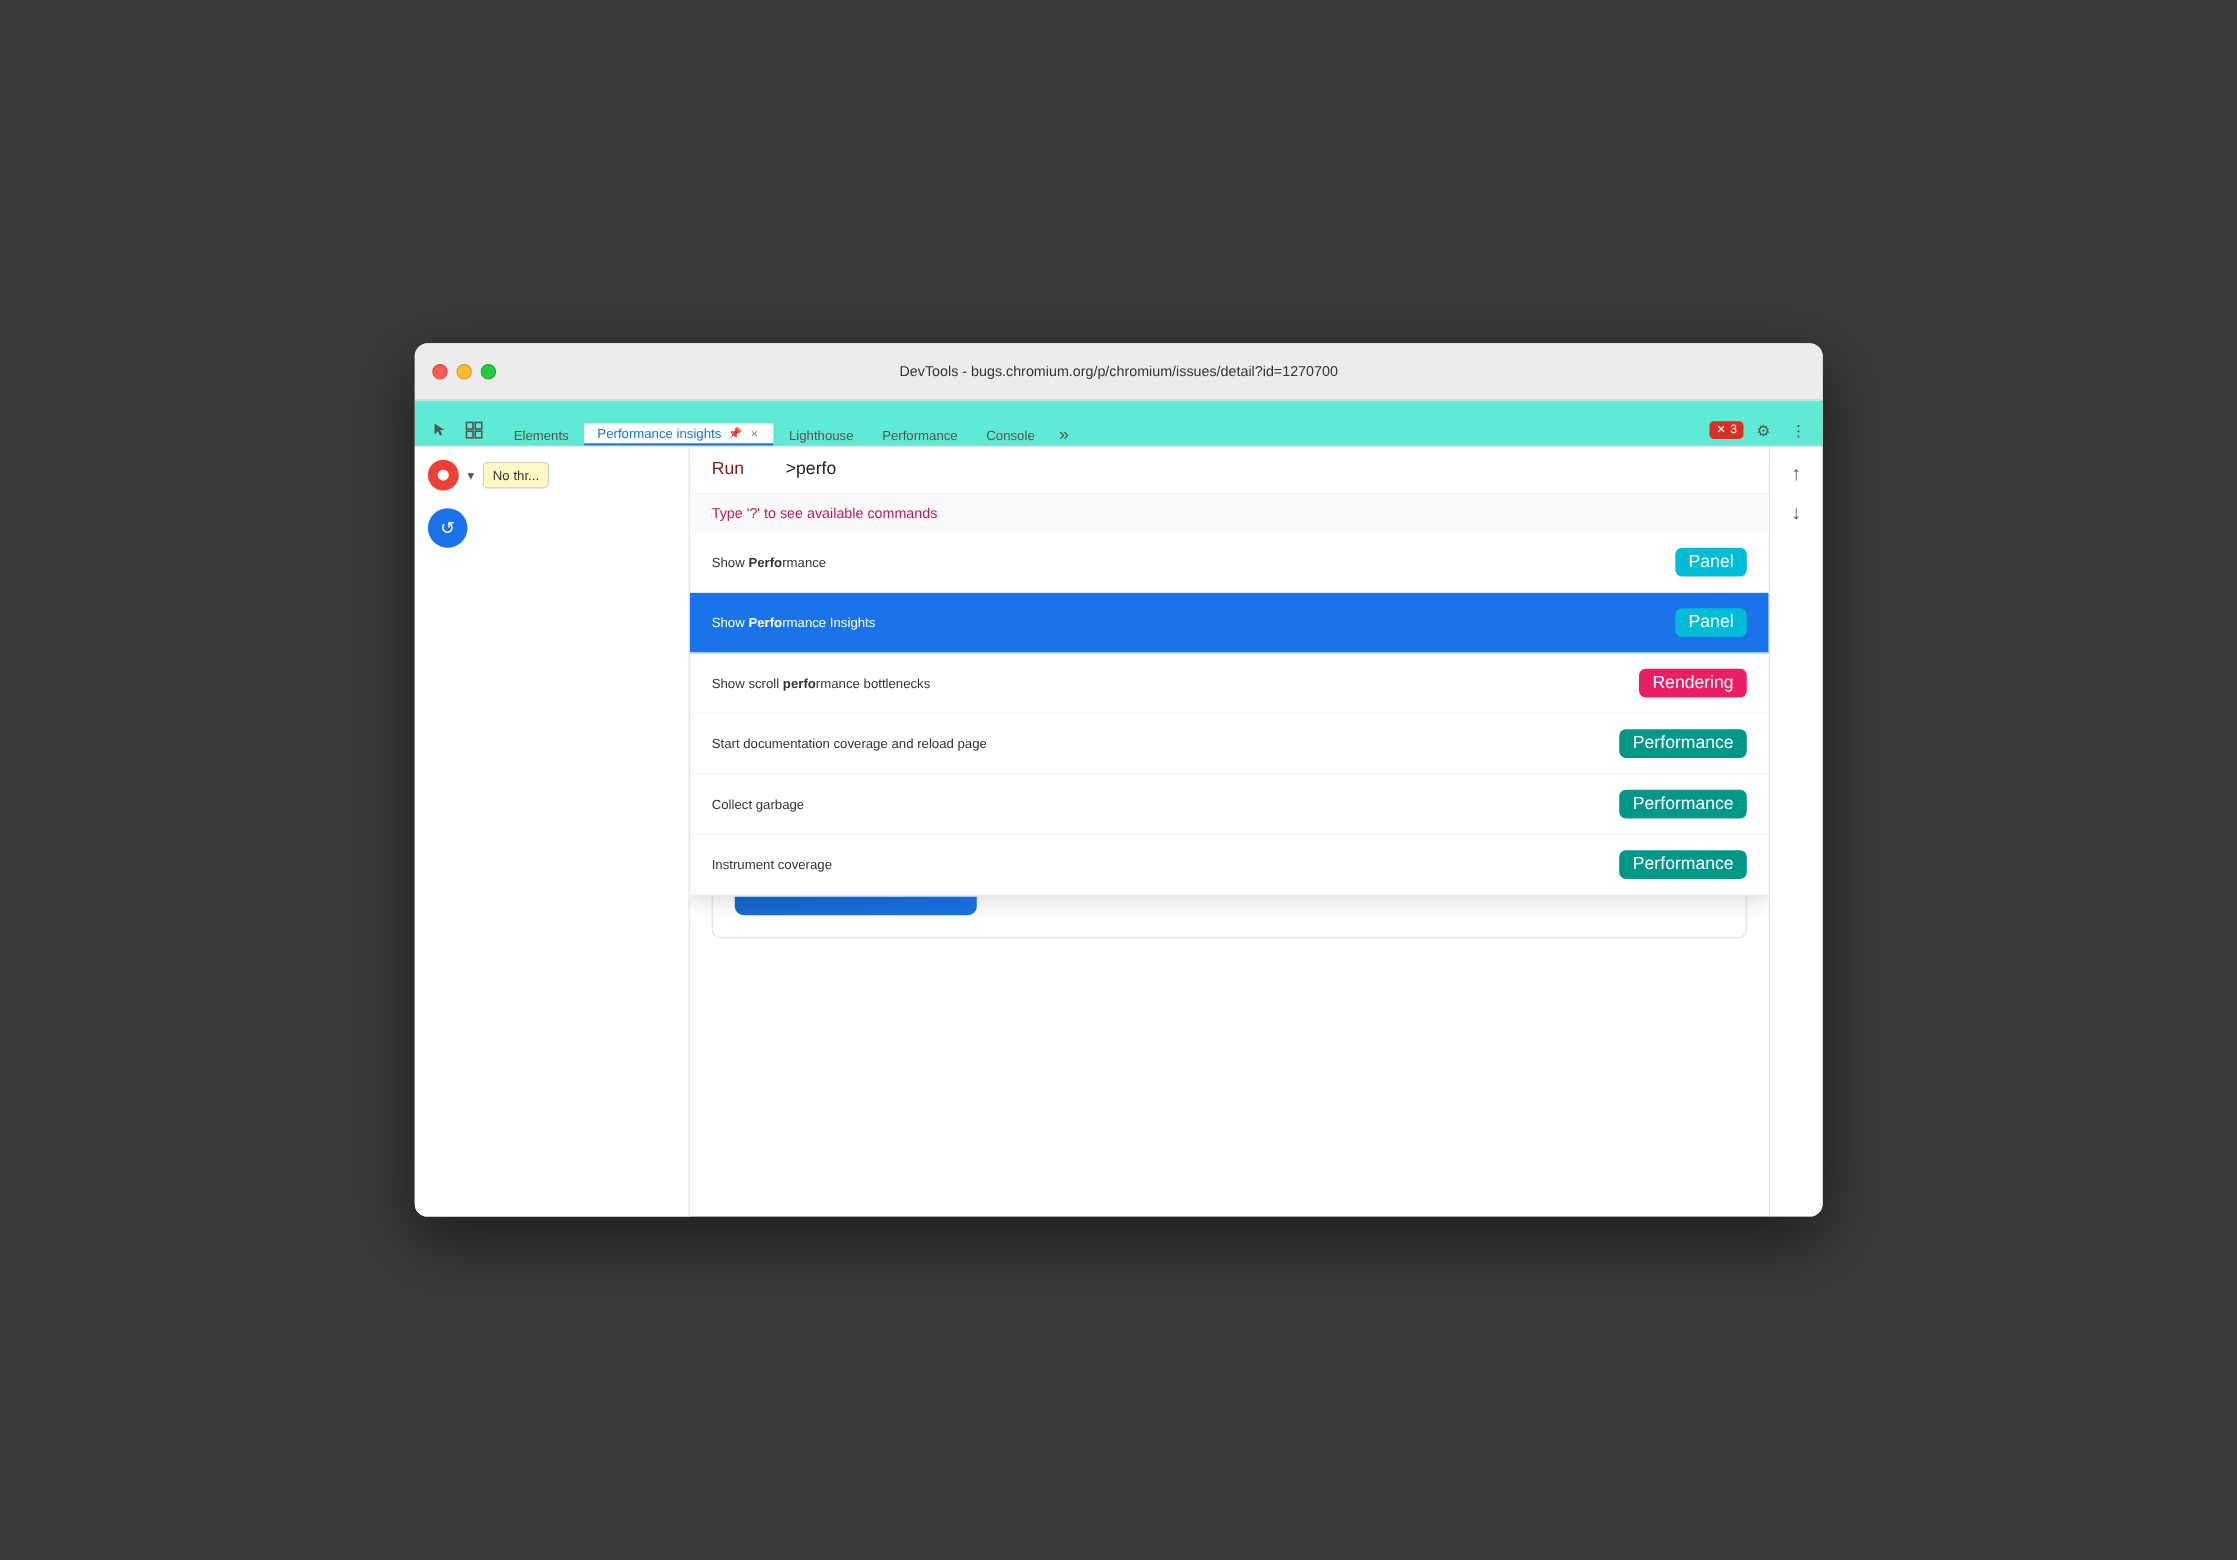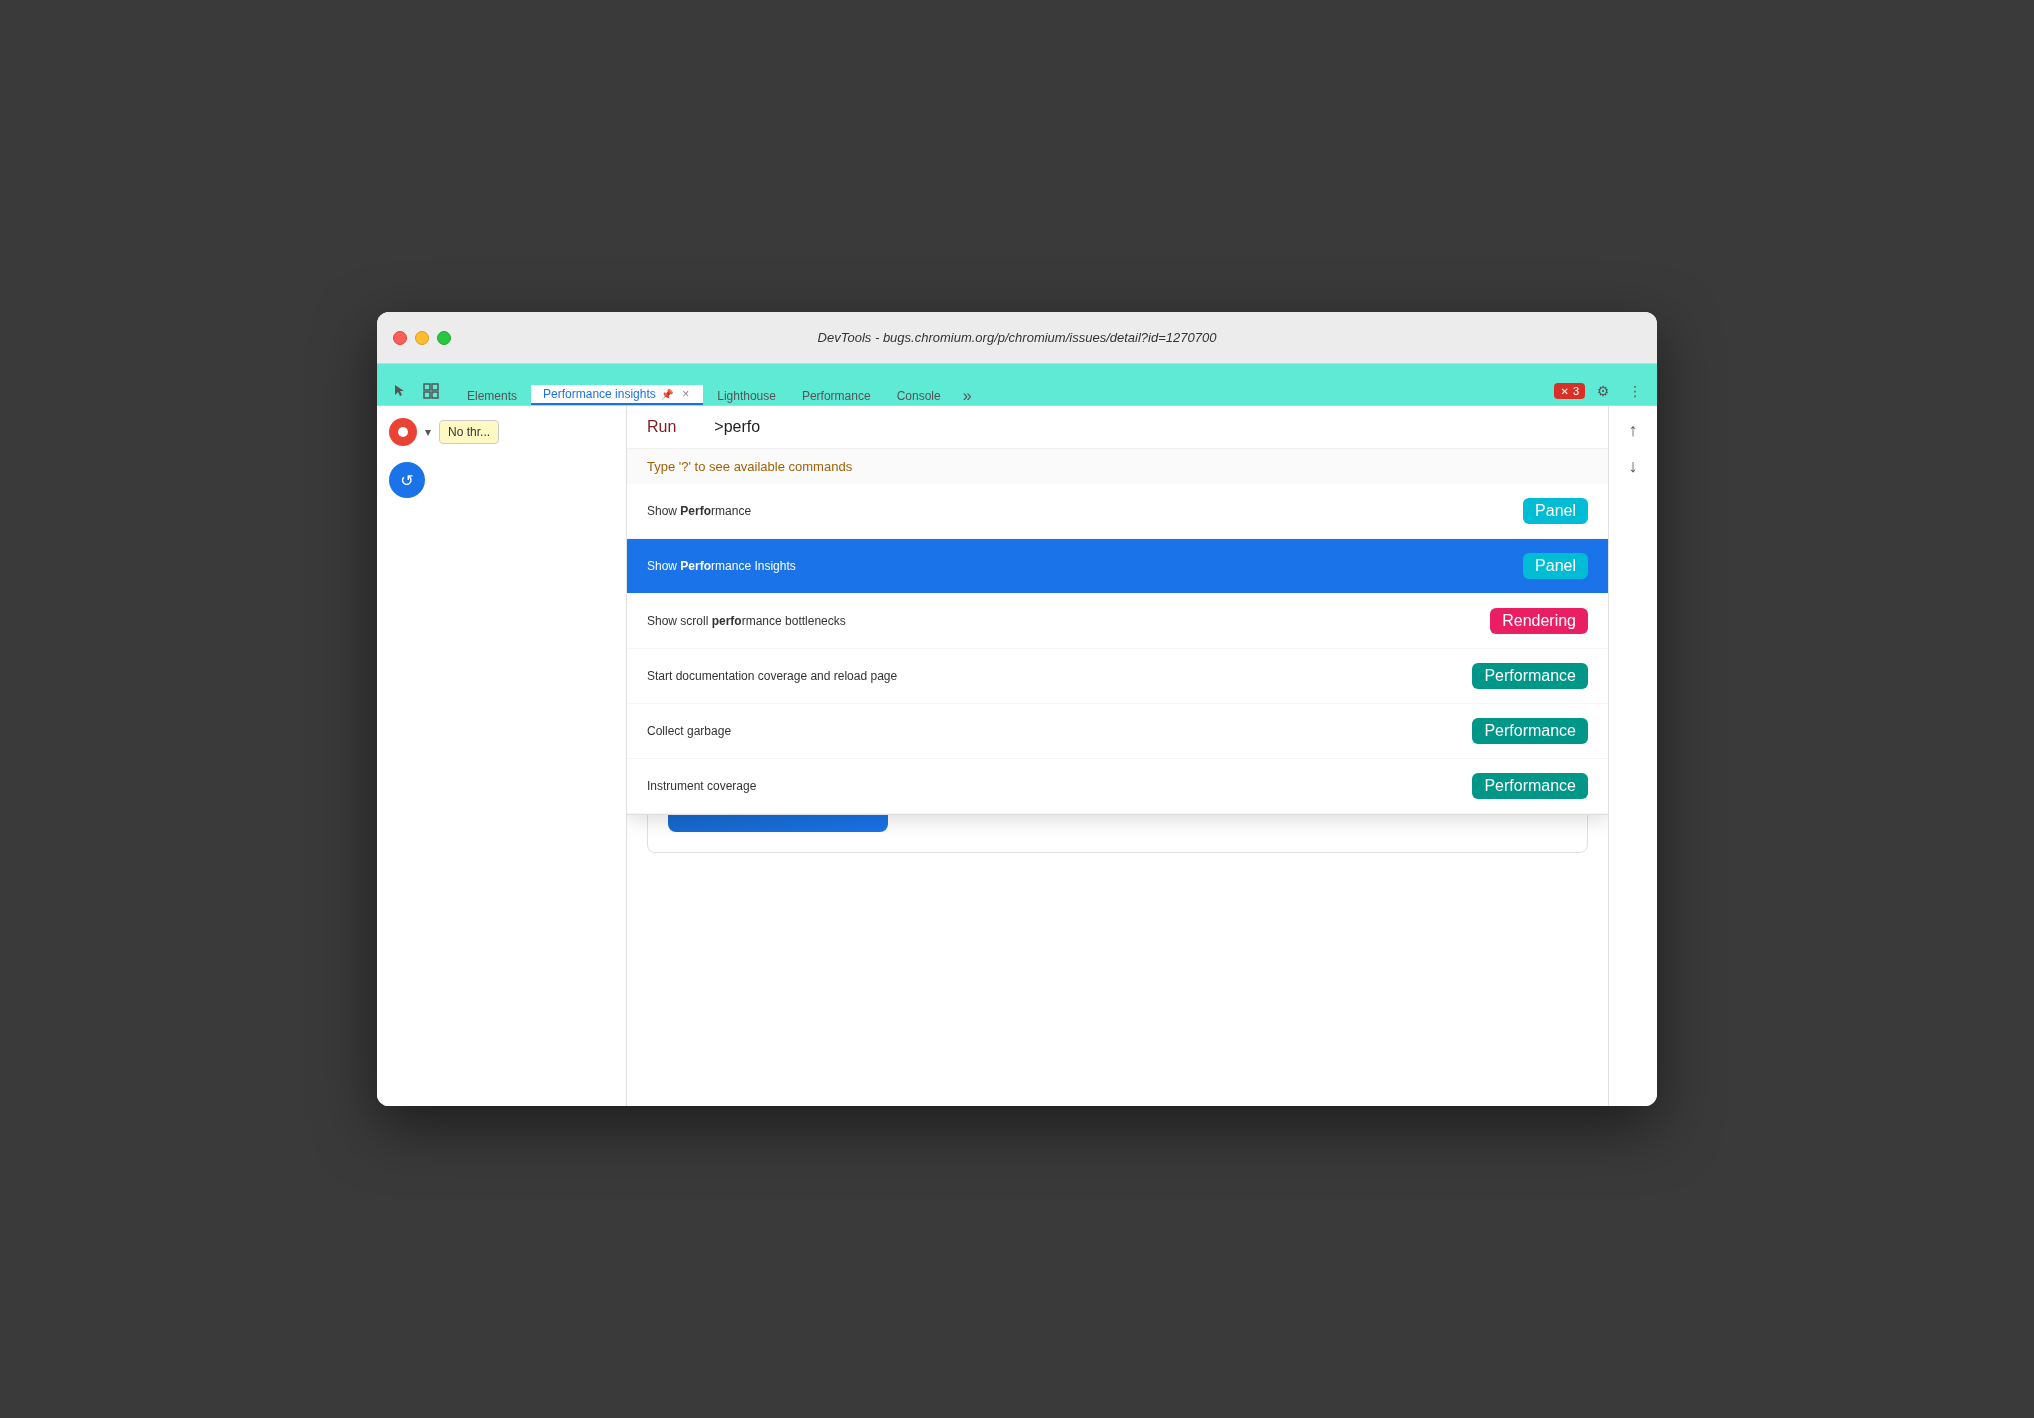--- a/index.html
+++ b/index.html
@@ -47,21 +47,20 @@
     .traffic-light.yellow { background: #febc2e; border: 1px solid #d4a017; }
     .traffic-light.green { background: #28c840; border: 1px solid #1aad2c; }
 
     .title-text {
       position: absolute;
       left: 50%;
       transform: translateX(-50%);
       font-size: 13px;
       color: #333;
       font-weight: 400;
-      font-style: italic;
     }
 
     
     .devtools-bar {
       background: #5eead4;
       height: 42px;
       display: flex;
       align-items: flex-end;
       border-bottom: 1px solid #ccc;
       padding: 0 8px;
@@ -323,21 +322,21 @@
 
     .command-text {
       font-size: 16px;
       color: #202124;
       margin-left: 32px;
     }
 
     .hint-row {
       padding: 10px 20px;
       font-size: 13px;
-      color: #a16207;
+      color: #be185d;
       background: #fafafa;
     }
 
     .command-list {
       max-height: 500px;
       overflow-y: auto;
     }
 
     .command-item {
       display: flex;

